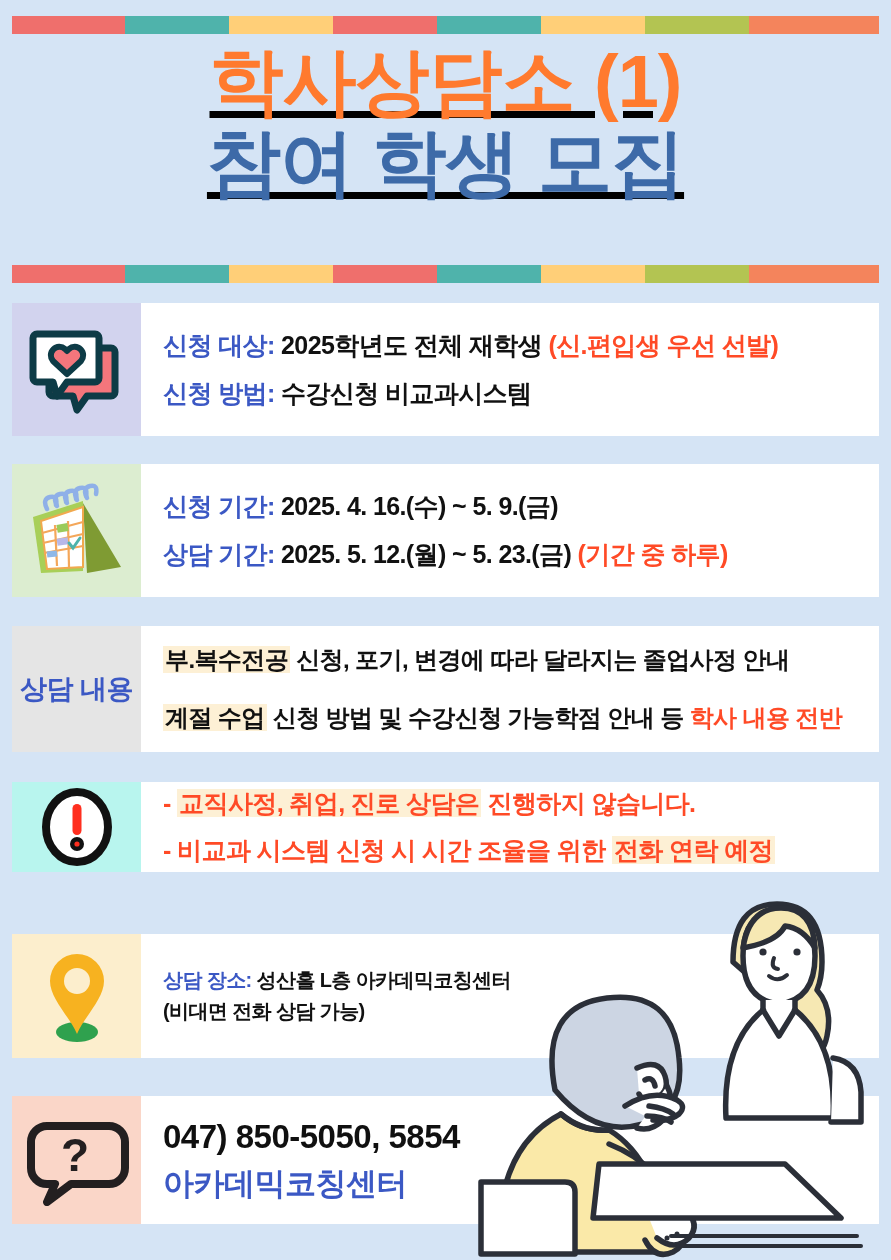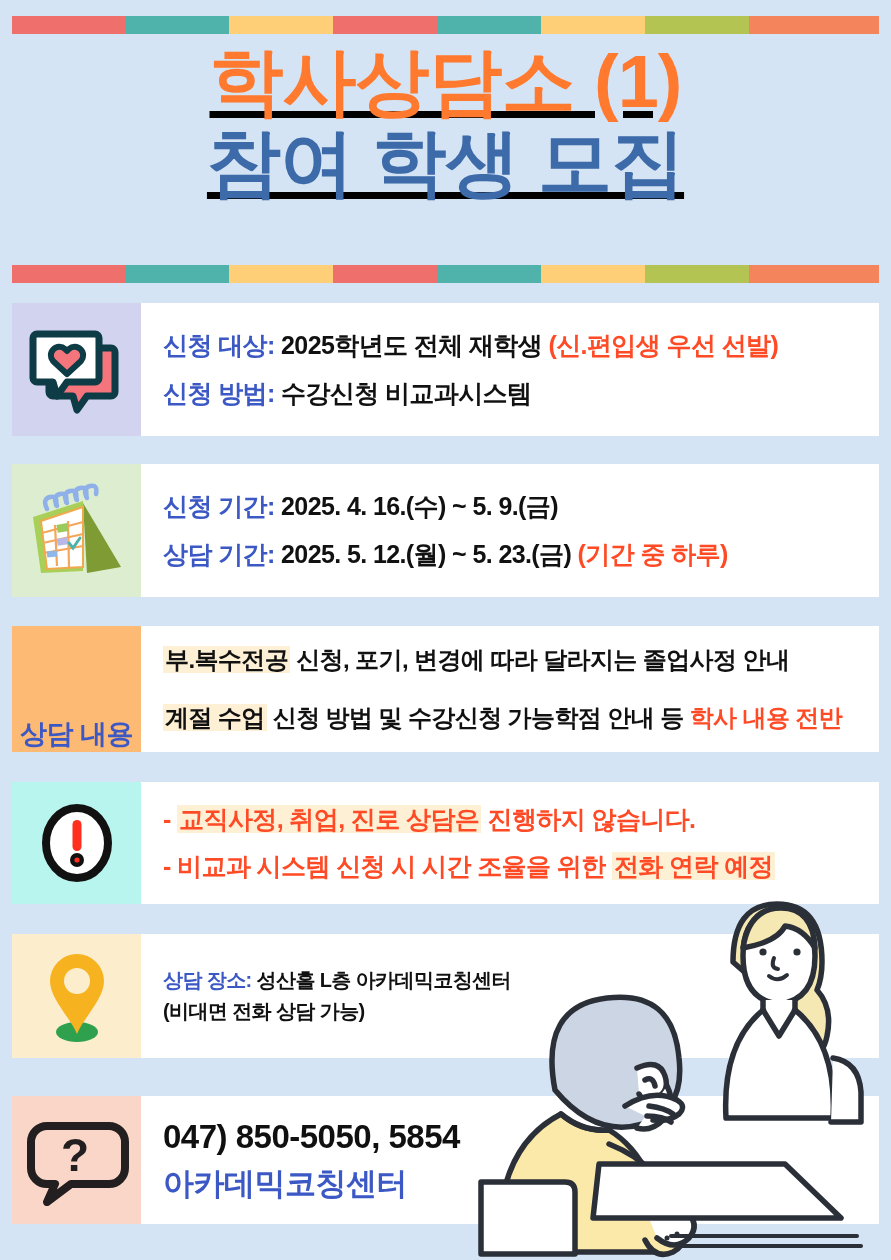--- a/index.html
+++ b/index.html
@@ -201,34 +201,34 @@
       <div class="line">
         <span class="lbl">신청 기간:</span><span> 2025. 4. 16.(수) ~ 5. 9.(금)</span>
       </div>
       <div class="line">
         <span class="lbl">상담 기간:</span><span> 2025. 5. 12.(월) ~ 5. 23.(금) </span><span class="red">(기간 중 하루)</span>
       </div>
     </div>
   </div>
 
   <div class="row row-3" style="top:626px; height:126px;">
-    <div class="row-icon" style="background:#fdba74;align-items:flex-end;">
+    <div class="row-icon" style="background:#e5e5e5;">
       <span class="side-label">상담 내용</span>
     </div>
     <div class="row-body">
       <div class="line">
         <span class="hl">부.복수전공</span><span> 신청, 포기, 변경에 따라 달라지는 졸업사정 안내</span>
       </div>
       <div class="line">
         <span class="hl">계절 수업</span><span> 신청 방법 및 수강신청 가능학점 안내 등 </span><span class="red">학사 내용 전반</span>
       </div>
     </div>
   </div>
 
-  <div class="row row-4" style="top:782px; height:122px;">
+  <div class="row row-4" style="top:782px; height:90px;">
     <div class="row-icon" style="background:#b8f5ee;">
       <svg width="86" height="86" viewBox="0 0 86 86" aria-hidden="true">
         <ellipse cx="43" cy="43" rx="31" ry="35" fill="#ffffff" stroke="#111111" stroke-width="8"></ellipse>
         <rect x="38.5" y="20" width="9" height="31" rx="4.5" fill="#ff2f1f"></rect>
         <circle cx="43" cy="60" r="7" fill="#111111"></circle>
         <circle cx="43" cy="60" r="2.6" fill="#ff2f1f"></circle>
       </svg>
     </div>
     <div class="row-body">
       <div class="line red">

